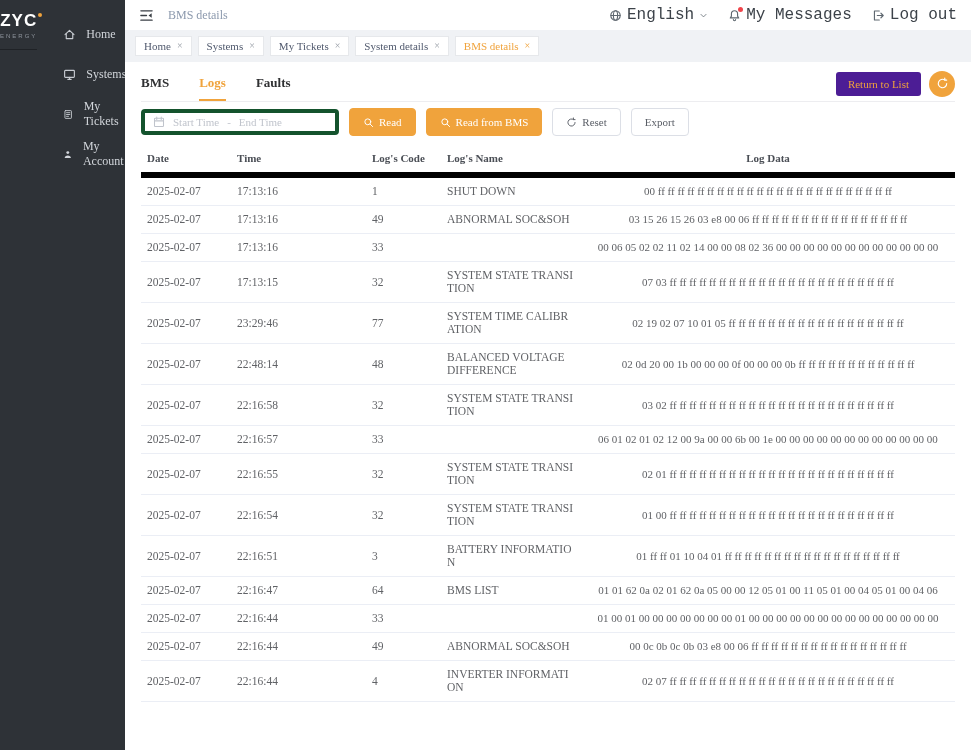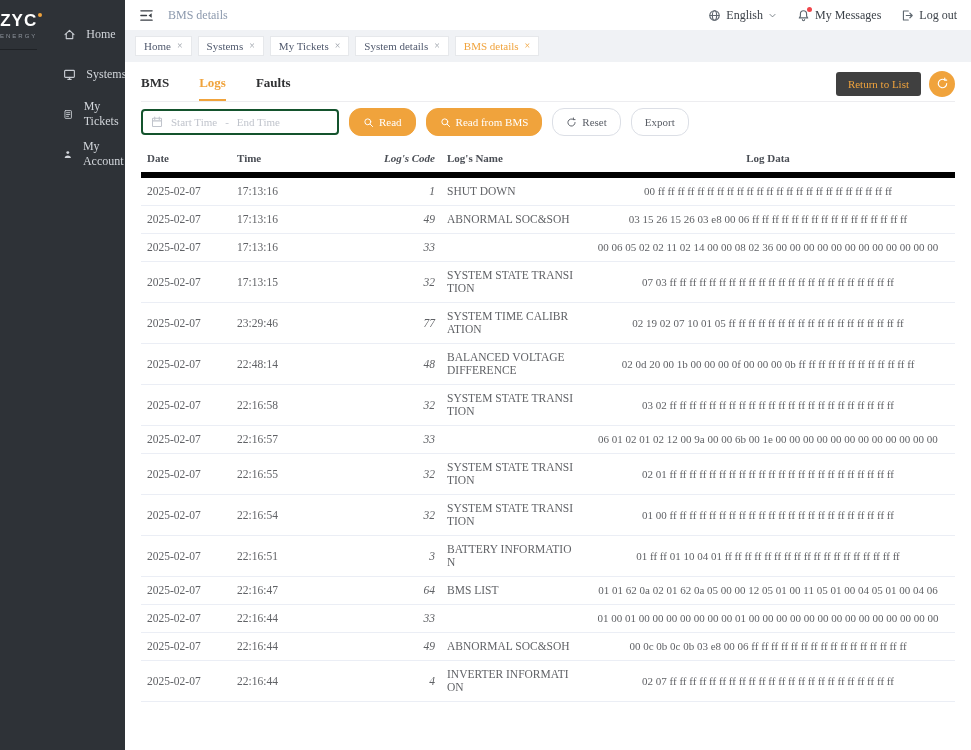--- a/index.html
+++ b/index.html
@@ -15,58 +15,58 @@
   .nav { margin-top:14px; }
   .nav-item { height:40px; display:flex; align-items:center; gap:10px; padding-left:26px; font-size:12px; cursor:pointer; color:#d2d6db; }
   .nav-item svg { width:13px; height:13px; stroke:#c8ccd2; }
 
   
   .main { flex:1; display:flex; flex-direction:column; min-width:0; }
 
   .topbar { height:30px; background:#fff; display:flex; align-items:center; padding:0 14px; flex-shrink:0; }
   .hamburger { width:15px; height:15px; cursor:pointer; color:#3a3f45; }
   .topbar-title { margin-left:14px; color:#8c99ad; font-size:12px; }
-  .topbar-right { margin-left:auto; display:flex; align-items:center; gap:20px; color:#3c4249; font-size:12px; }
+  .topbar-right { margin-left:auto; display:flex; align-items:center; gap:20px; color:#3c4249; font-size:16px;font-family:Liberation Mono, monospace; }
   .topbar-right .tb-item { display:flex; align-items:center; gap:5px; cursor:pointer; }
   .topbar-right svg { width:13px; height:13px; stroke:#5f6870; }
   .msg-wrap { position:relative; display:inline-flex; }
   .msg-dot { position:absolute; top:-2px; right:-2px; width:5px; height:5px; border-radius:50%; background:#f0454b; }
 
   .tags-row { height:32px; background:#f0f2f5; display:flex; align-items:center; gap:6px; padding:0 10px; flex-shrink:0; }
   .chip { background:#fff; border:1px solid #e6e8eb; padding:3px 8px; font-size:11px; color:#515a6e; display:inline-flex; align-items:center; gap:6px; cursor:pointer; }
   .chip .chip-x { color:#9aa0a8; font-size:10px; line-height:1; }
   .chip.active { color:#f0a33c; }
   .chip.active .chip-x { color:#f0a33c; }
 
   .content { background:#fff; flex:1; padding:4px 16px 0 16px; min-height:0; }
 
   .tabs-row { display:flex; align-items:center; height:36px; border-bottom:1px solid #ededf0; }
   .tab { margin-right:30px; font-size:13px; font-weight:bold; color:#303133; cursor:pointer; height:100%; display:flex; align-items:center; border-bottom:2px solid transparent; }
   .tab.active { color:#f0a33c; border-bottom-color:#f0a33c; }
   .tabs-right { margin-left:auto; display:flex; align-items:center; gap:8px; }
-  .return-btn { background:#404040; color:#f0a33c; font-size:11px; padding:6px 12px; border-radius:3px; border:none; cursor:pointer; font-family:inherit; }
+  .return-btn { background:#4c1d95; color:#f0a33c; font-size:11px; padding:6px 12px; border-radius:3px; border:none; cursor:pointer; font-family:inherit; }
   .circle-btn { width:26px; height:26px; border-radius:50%; background:#f0a33c; border:none; cursor:pointer; display:flex; align-items:center; justify-content:center; }
   .circle-btn svg { width:13px; height:13px; stroke:#fff; }
 
   .toolbar { display:flex; align-items:center; gap:10px; margin-top:6px; height:28px; }
-  .date-range { width:198px; height:26px; border:2px solid #14532d; border-radius:4px; display:flex; align-items:center; padding:0 8px; gap:8px; color:#c0c4cc; font-size:11px; background:#fff; cursor:text; }
+  .date-range { width:198px; height:26px; border:4px solid #14532d; border-radius:4px; display:flex; align-items:center; padding:0 8px; gap:8px; color:#c0c4cc; font-size:11px; background:#fff; cursor:text; }
   .date-range svg { width:12px; height:12px; stroke:#c0c4cc; flex-shrink:0; }
-  .btn { height:28px; border-radius:12px; font-size:11px; display:inline-flex; align-items:center; gap:5px; padding:0 13px; cursor:pointer; font-family:inherit; }
+  .btn { height:28px; border-radius:4px; font-size:11px; display:inline-flex; align-items:center; gap:5px; padding:0 13px; cursor:pointer; font-family:inherit; }
   .btn svg { width:11px; height:11px; }
   .btn-orange { background:#f0a33c; border:1px solid #f0a33c; color:#fff; }
   .btn-orange svg { stroke:#fff; }
   .btn-plain { background:#fff; border:1px solid #dcdfe6; color:#5a5e66; }
   .btn-plain svg { stroke:#5a5e66; }
 
   .note { margin-top:10px; font-size:11.5px; color:#33383e; line-height:1.55; }
 
   table { width:100%; border-collapse:collapse; margin-top:8px; table-layout:fixed; }
   th { font-size:11px; font-weight:bold; color:#4a4e55; text-align:left; padding:8px 6px; border-bottom:6px solid #000000; }
   td { font-size:11.5px; color:#606266; padding:7px 6px; border-bottom:1px solid #ebeef5; line-height:13px; vertical-align:middle; }
-  .col-date { width:90px; } .col-time { width:135px; } .col-code { width:75px; text-align:right;font-style:italic; }
+  .col-date { width:90px; } .col-time { width:135px; } .col-code { width:75px; text-align:left; }
   .col-name { width:140px; } .col-data { text-align:center; }
   td.col-name { word-break:break-all; }
   td.col-data { font-size:11px; white-space:nowrap; overflow:hidden; }
 
   svg { fill:none; stroke-width:1.4; stroke-linecap:round; stroke-linejoin:round; }
 </style>
 </head>
 <body>
 
 <aside class="sidebar">

